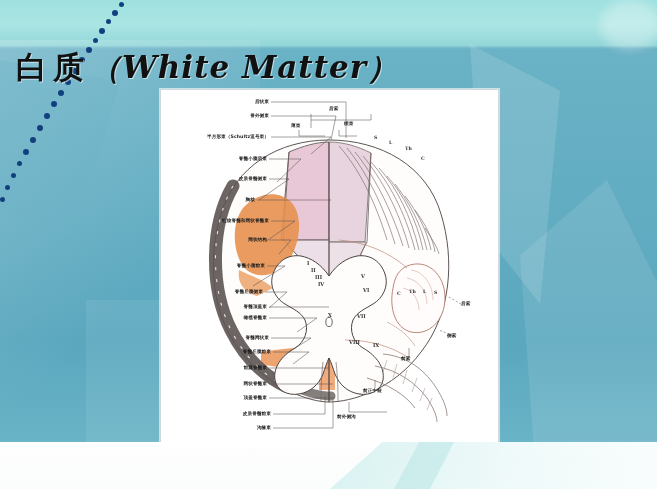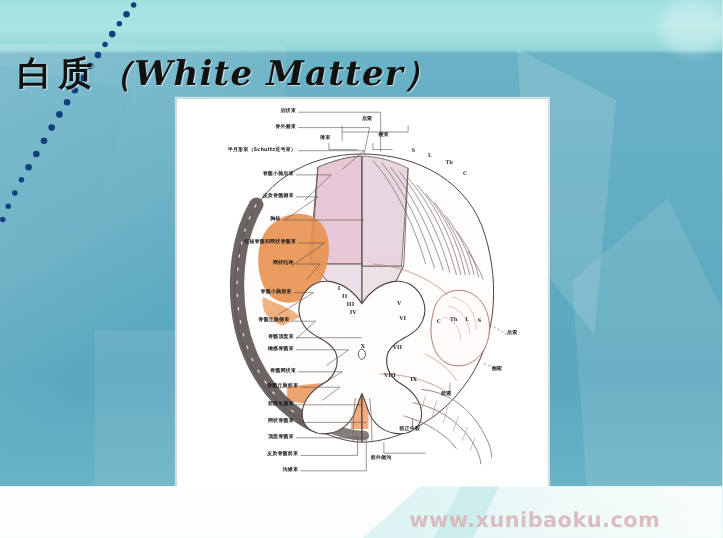--- a/index.html
+++ b/index.html
@@ -295,15 +295,14 @@
       <div class="lbl" style="left:202px;top:298px;">前正中裂</div>
       <div class="lbl" style="left:176px;top:324px;">前外侧沟</div>
 
     </div>
   </div>
 
   <div class="bg-footer"></div>
   <div class="bg-footer-tint"></div>
   <div class="bg-footer-tint2"></div>
 
-  <div class="watermark">www.xunibaoku.com</div>
 
 </div>
 
 </body></html>

